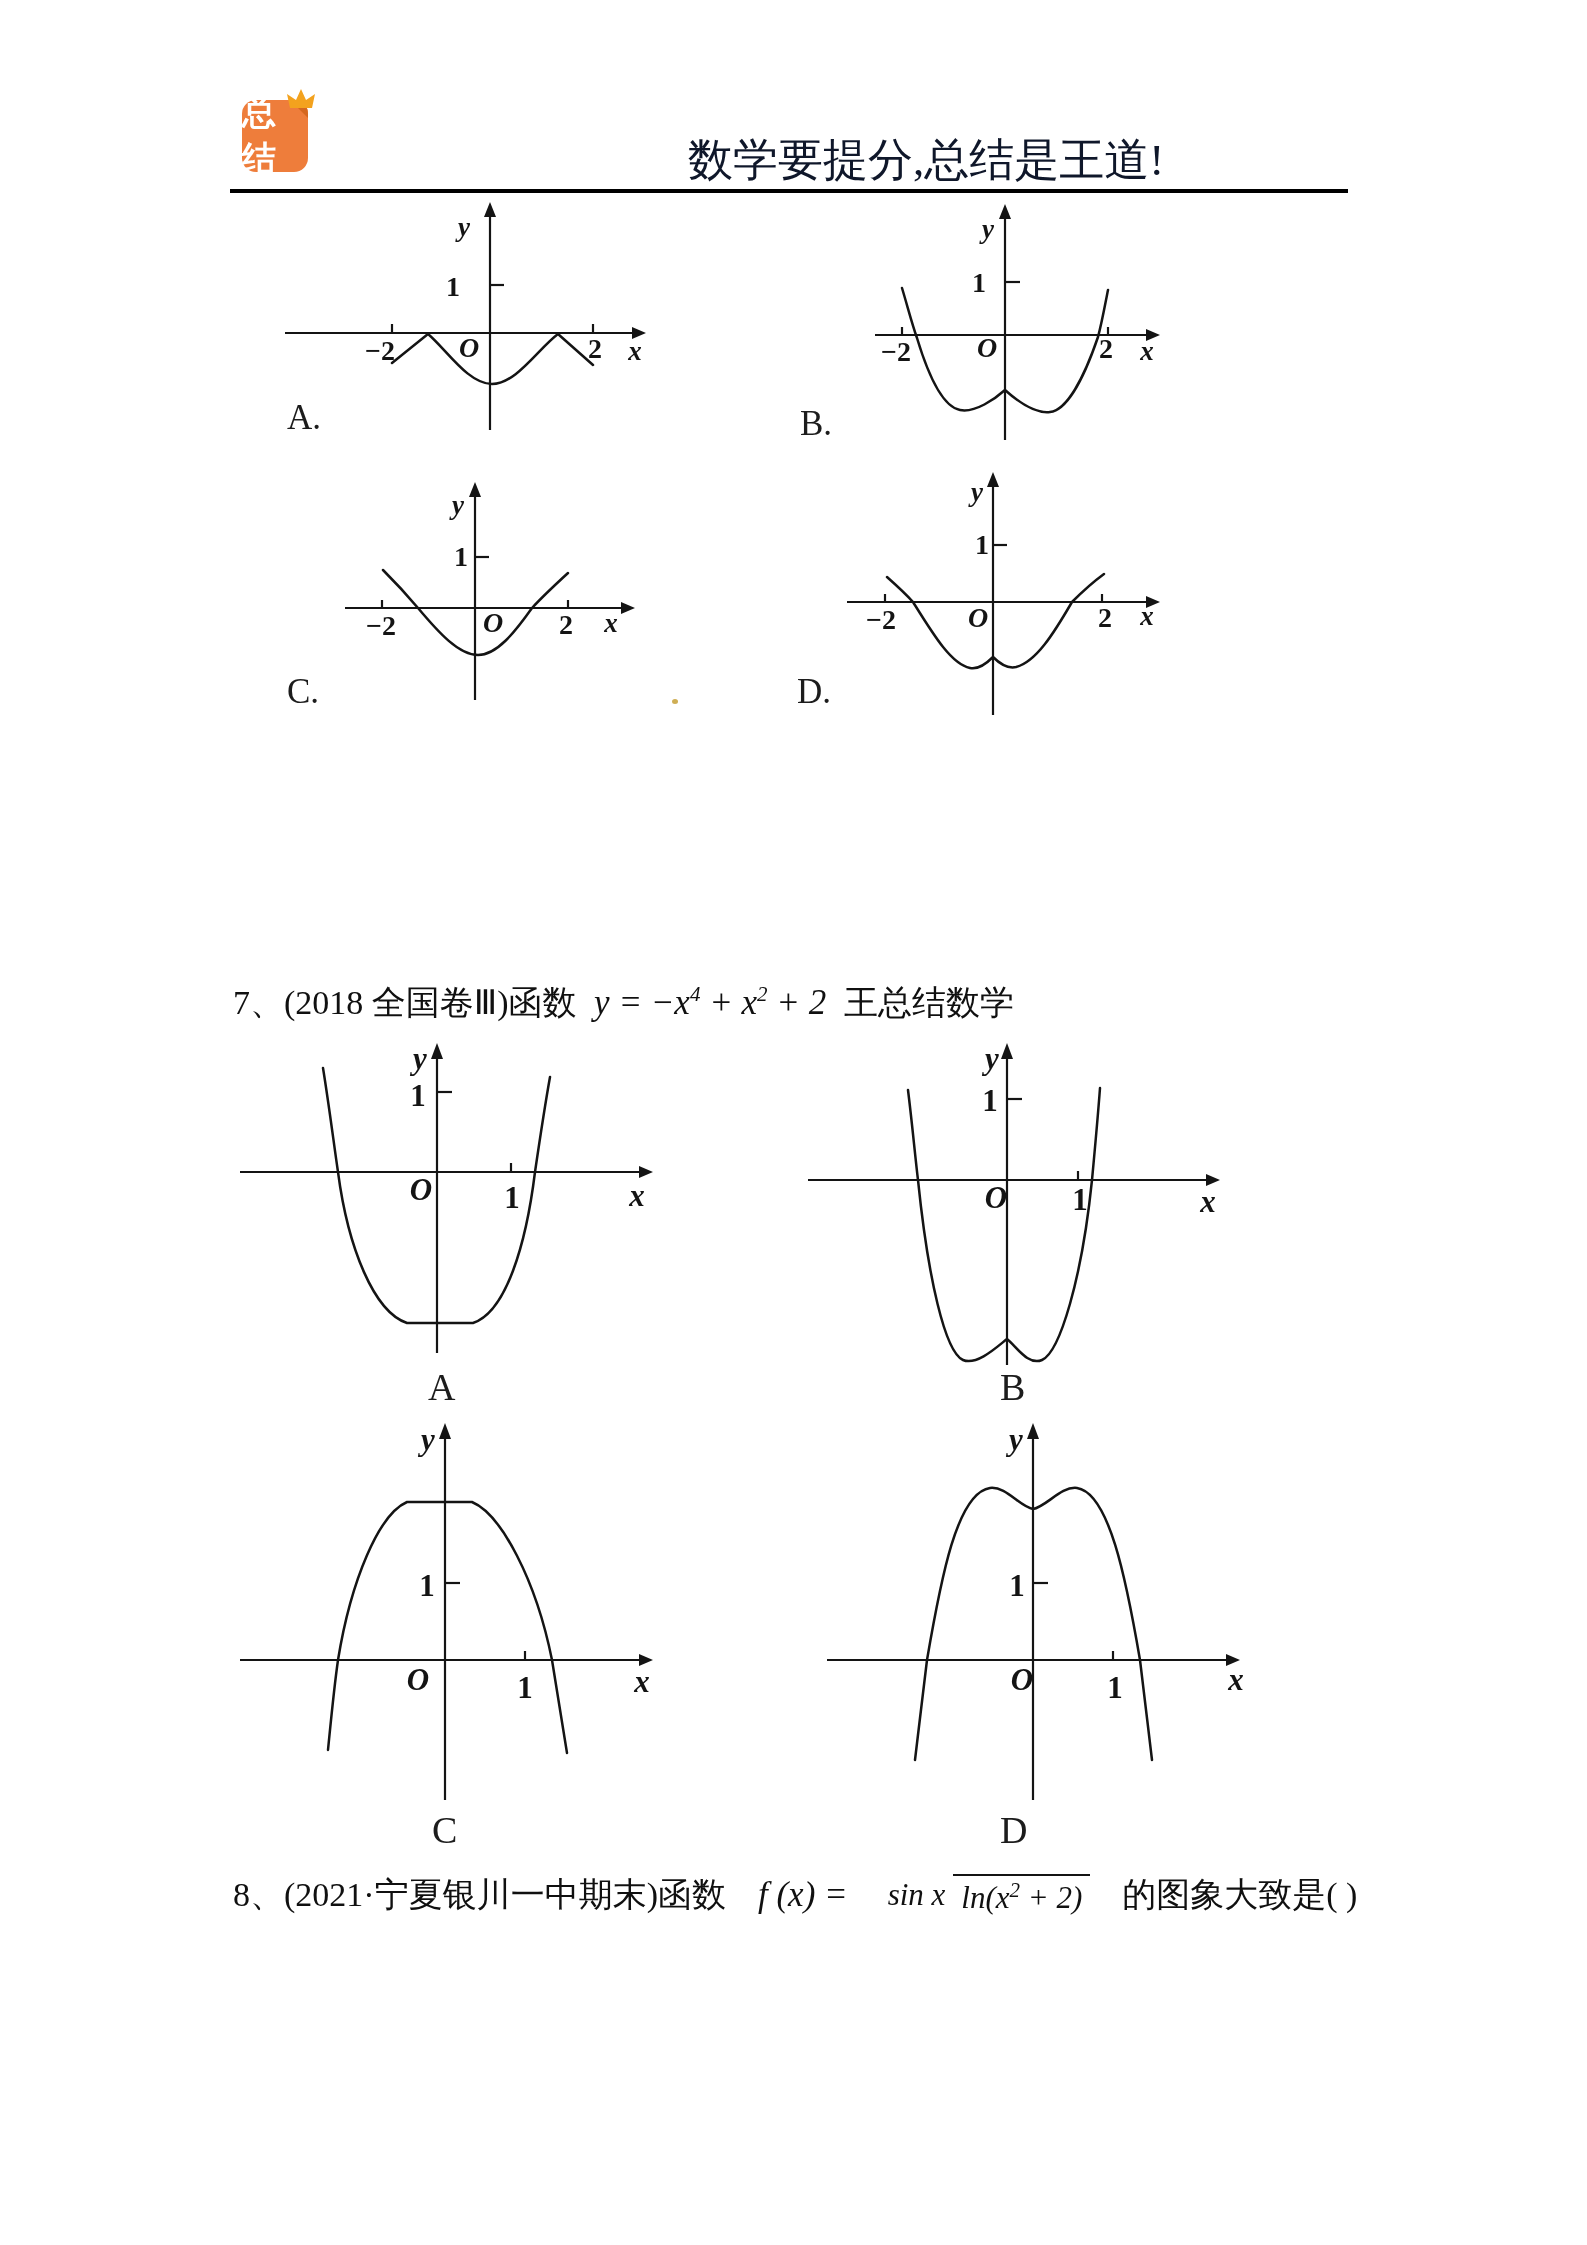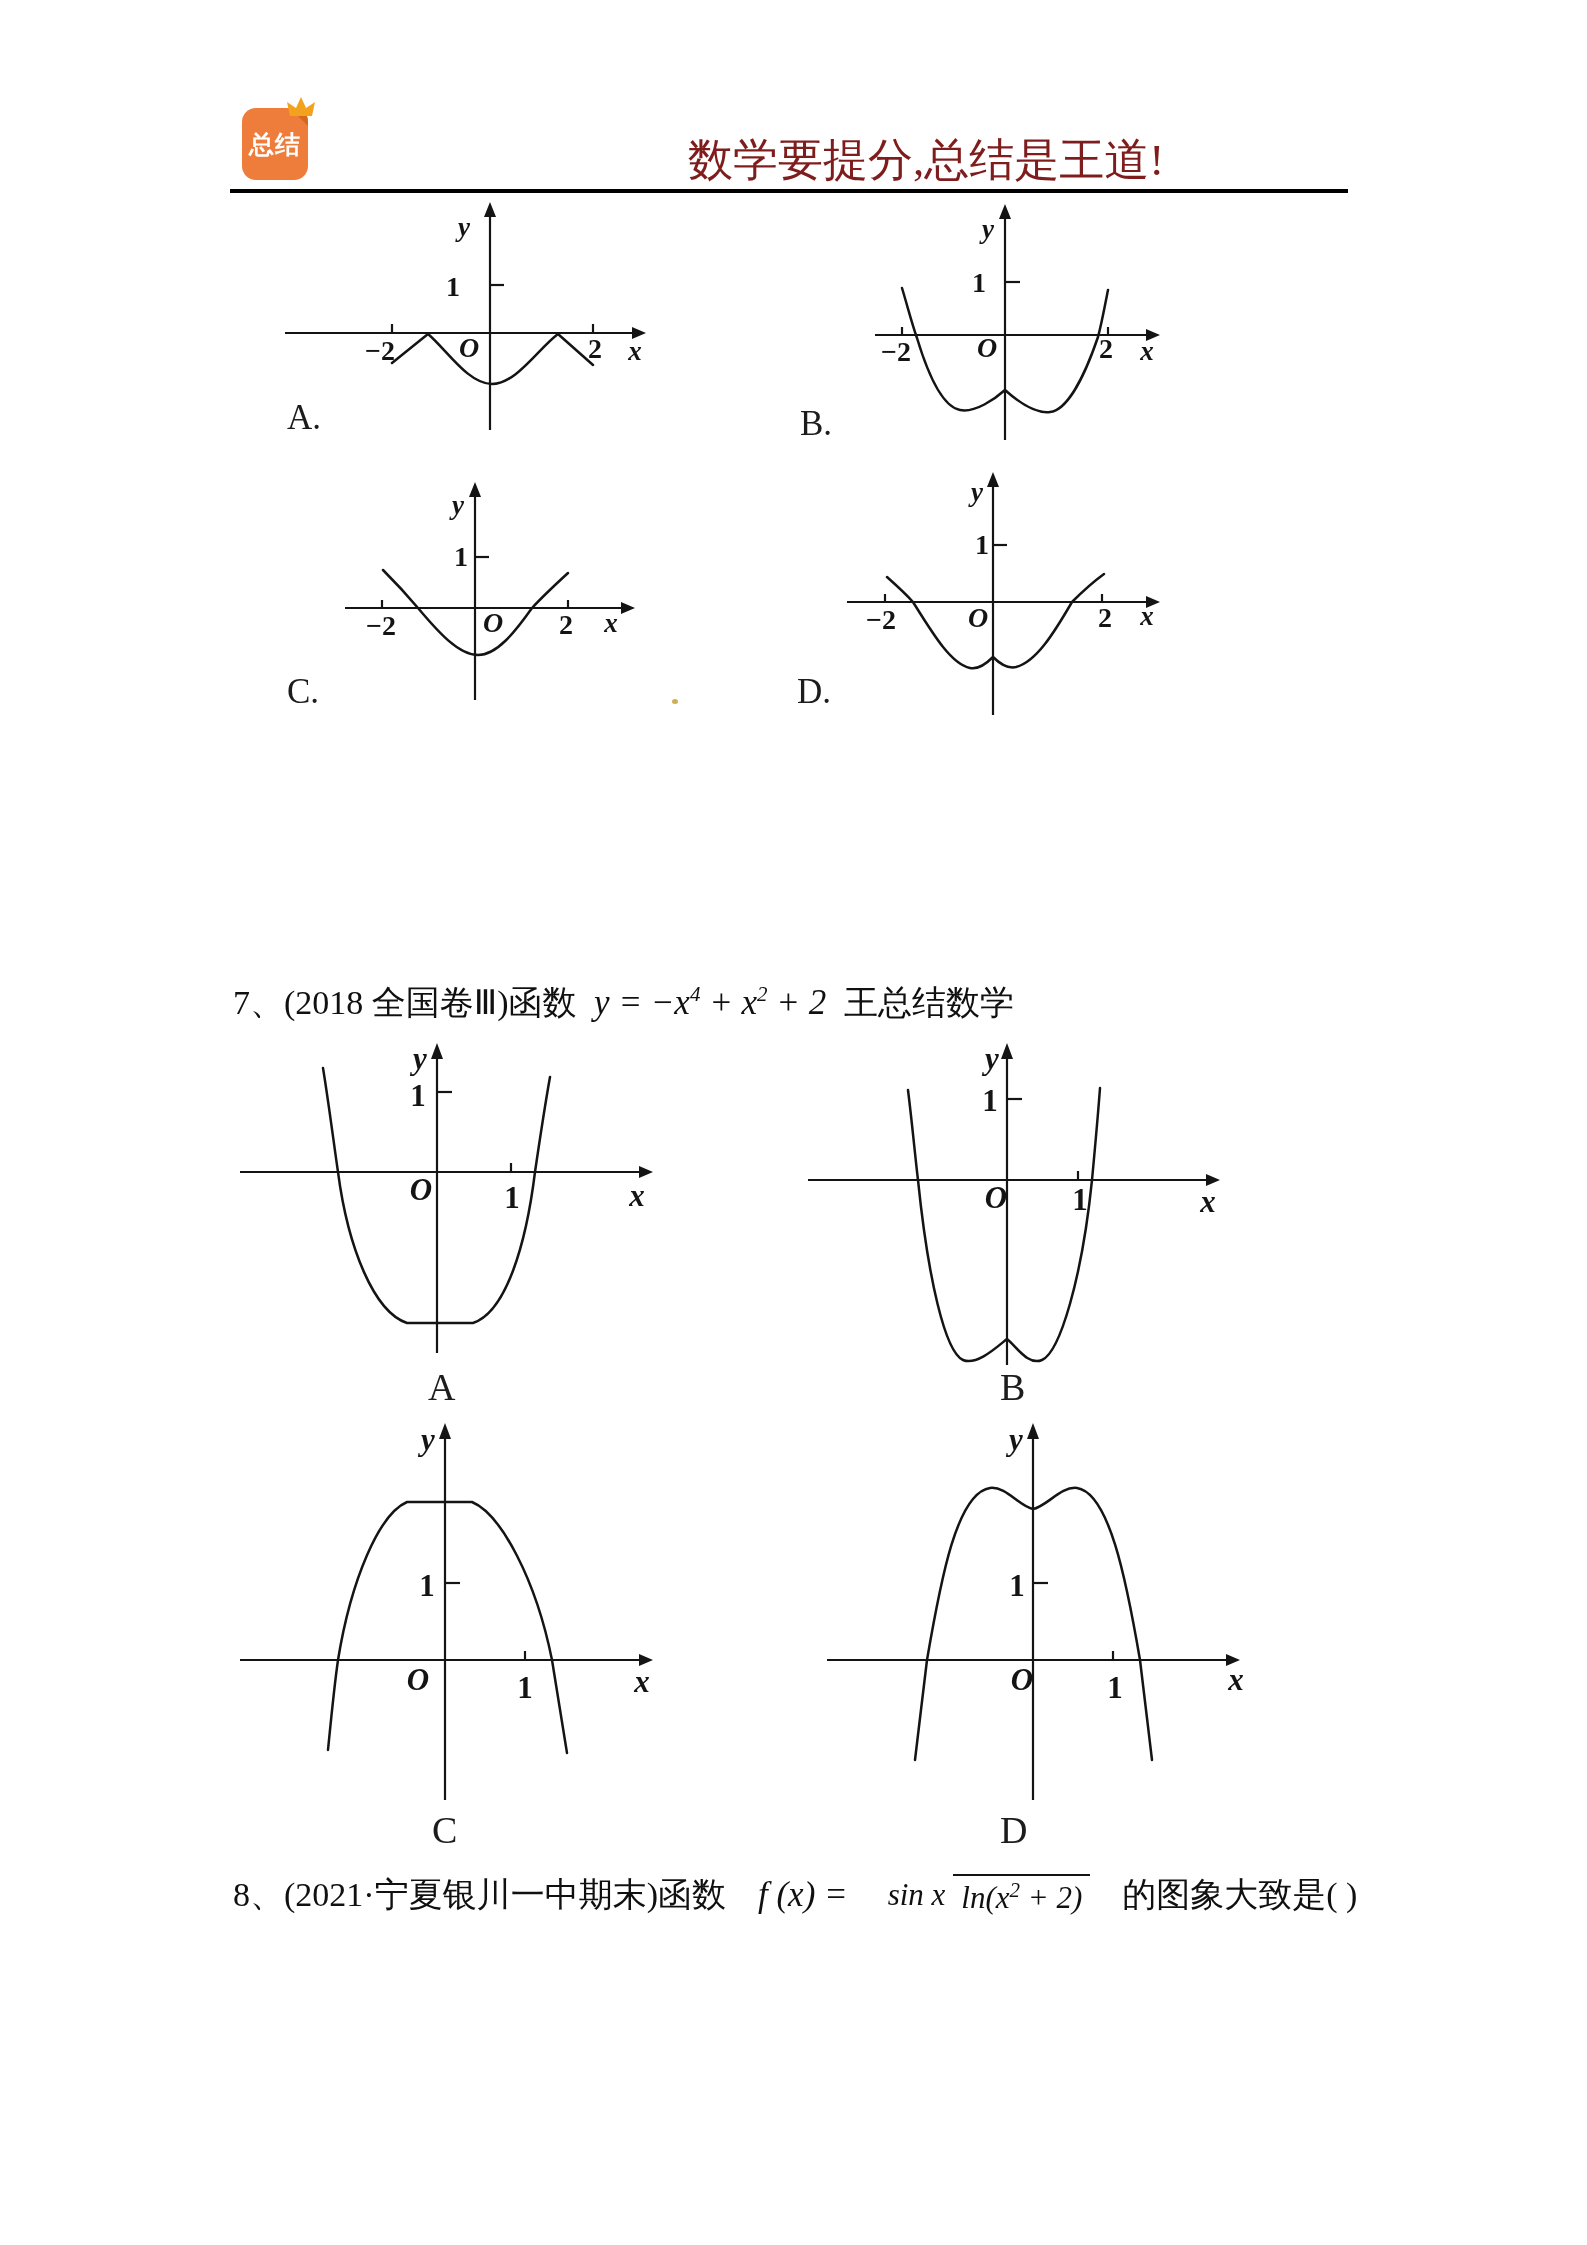--- a/index.html
+++ b/index.html
@@ -1,30 +1,30 @@
 <!DOCTYPE html>
 <html><head>
 <meta charset="utf-8">
 <style>
   html,body{margin:0;padding:0;background:#fff;}
   .page{position:relative;width:1587px;height:2245px;background:#ffffff;
         font-family:"Liberation Serif",serif;color:#141414;overflow:hidden;}
 
   
-  .logo-badge{position:absolute;left:242px;top:108px;width:66px;height:72px;
+  .logo-badge{position:absolute;left:242px;top:100px;width:66px;height:72px;
               background:#ee7d3b;border-radius:14px;display:flex;align-items:center;
               justify-content:center;color:#fff;font-family:"Liberation Sans",sans-serif;
-              font-weight:bold;font-size:25px;letter-spacing:1px;}
+              font-weight:bold;font-size:34px;letter-spacing:1px;}
   .badge-fold{position:absolute;right:0;top:0;width:0;height:0;
               border-left:18px solid transparent;border-top:18px solid #d5671f;
               border-top-right-radius:14px;}
   .badge-crown{position:absolute;right:-8px;top:-12px;}
   .logo-title{position:absolute;left:322px;top:112px;font-family:"Liberation Sans",sans-serif;
               font-weight:bold;font-size:57px;color:#ee7d3b;letter-spacing:3px;}
-  .slogan{position:absolute;left:688px;top:130px;font-size:45px;color:#7f1d1d;
+  .slogan{position:absolute;left:688px;top:130px;font-size:45px;color:#0f172a;
           font-family:"Liberation Serif",serif;}
   .rule{position:absolute;left:230px;top:189px;width:1118px;height:4px;background:#000;}
 
   
   .graph{position:absolute;}
   .graph text{font-family:"Liberation Serif",serif;font-weight:600;fill:#141414;}
   .graph .axis{stroke:#141414;stroke-width:2.2;fill:none;}
   .graph .tick{stroke:#141414;stroke-width:2.2;}
   .graph .curve{stroke:#141414;stroke-width:2.5;fill:none;stroke-linecap:round;stroke-linejoin:round;}
   .graph .ah{fill:#141414;stroke:none;}

